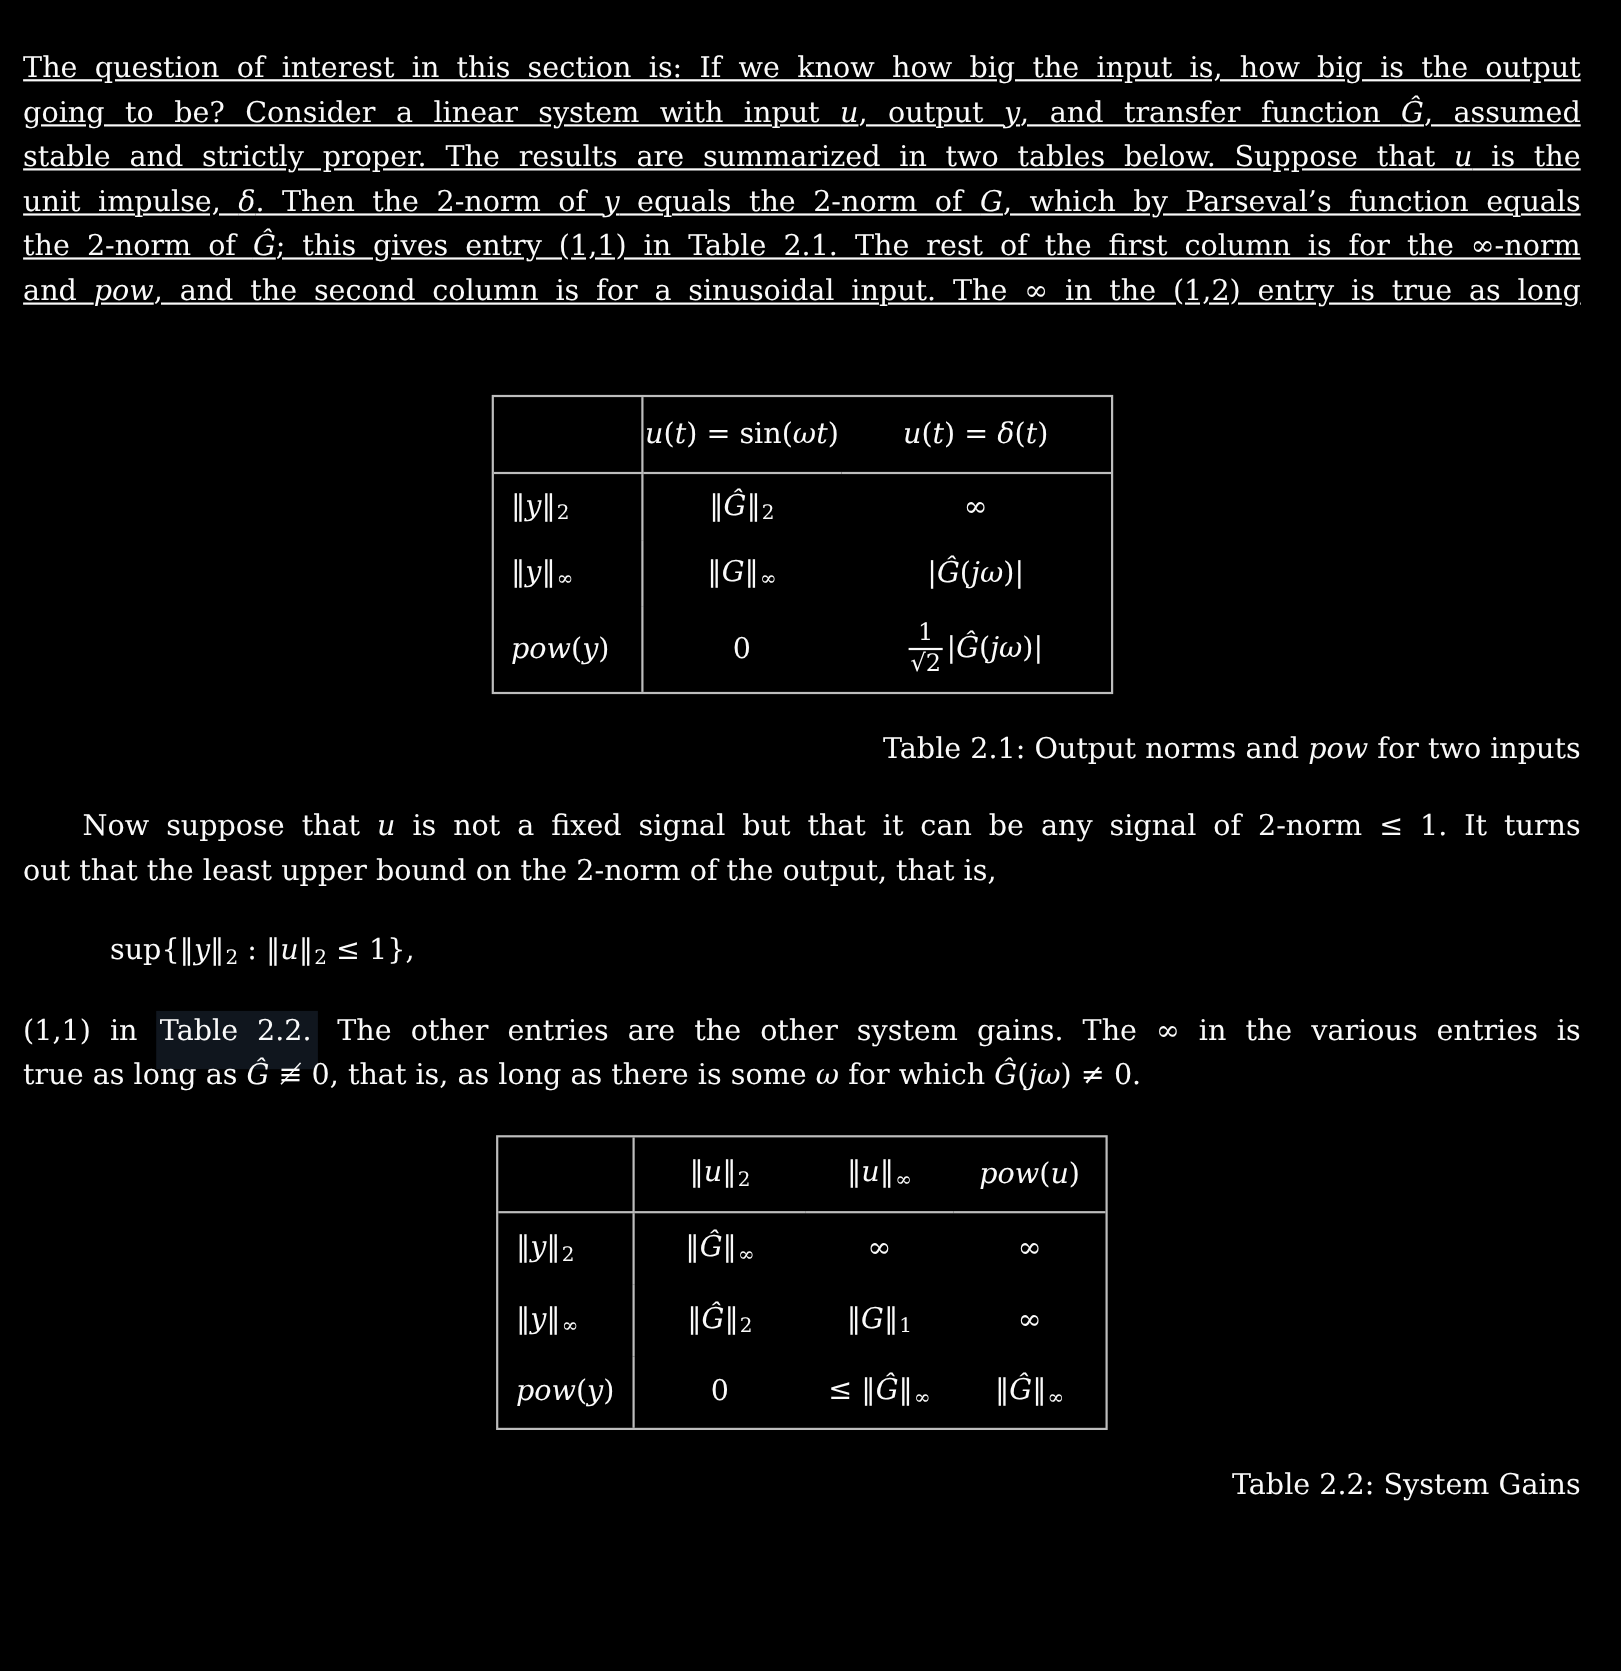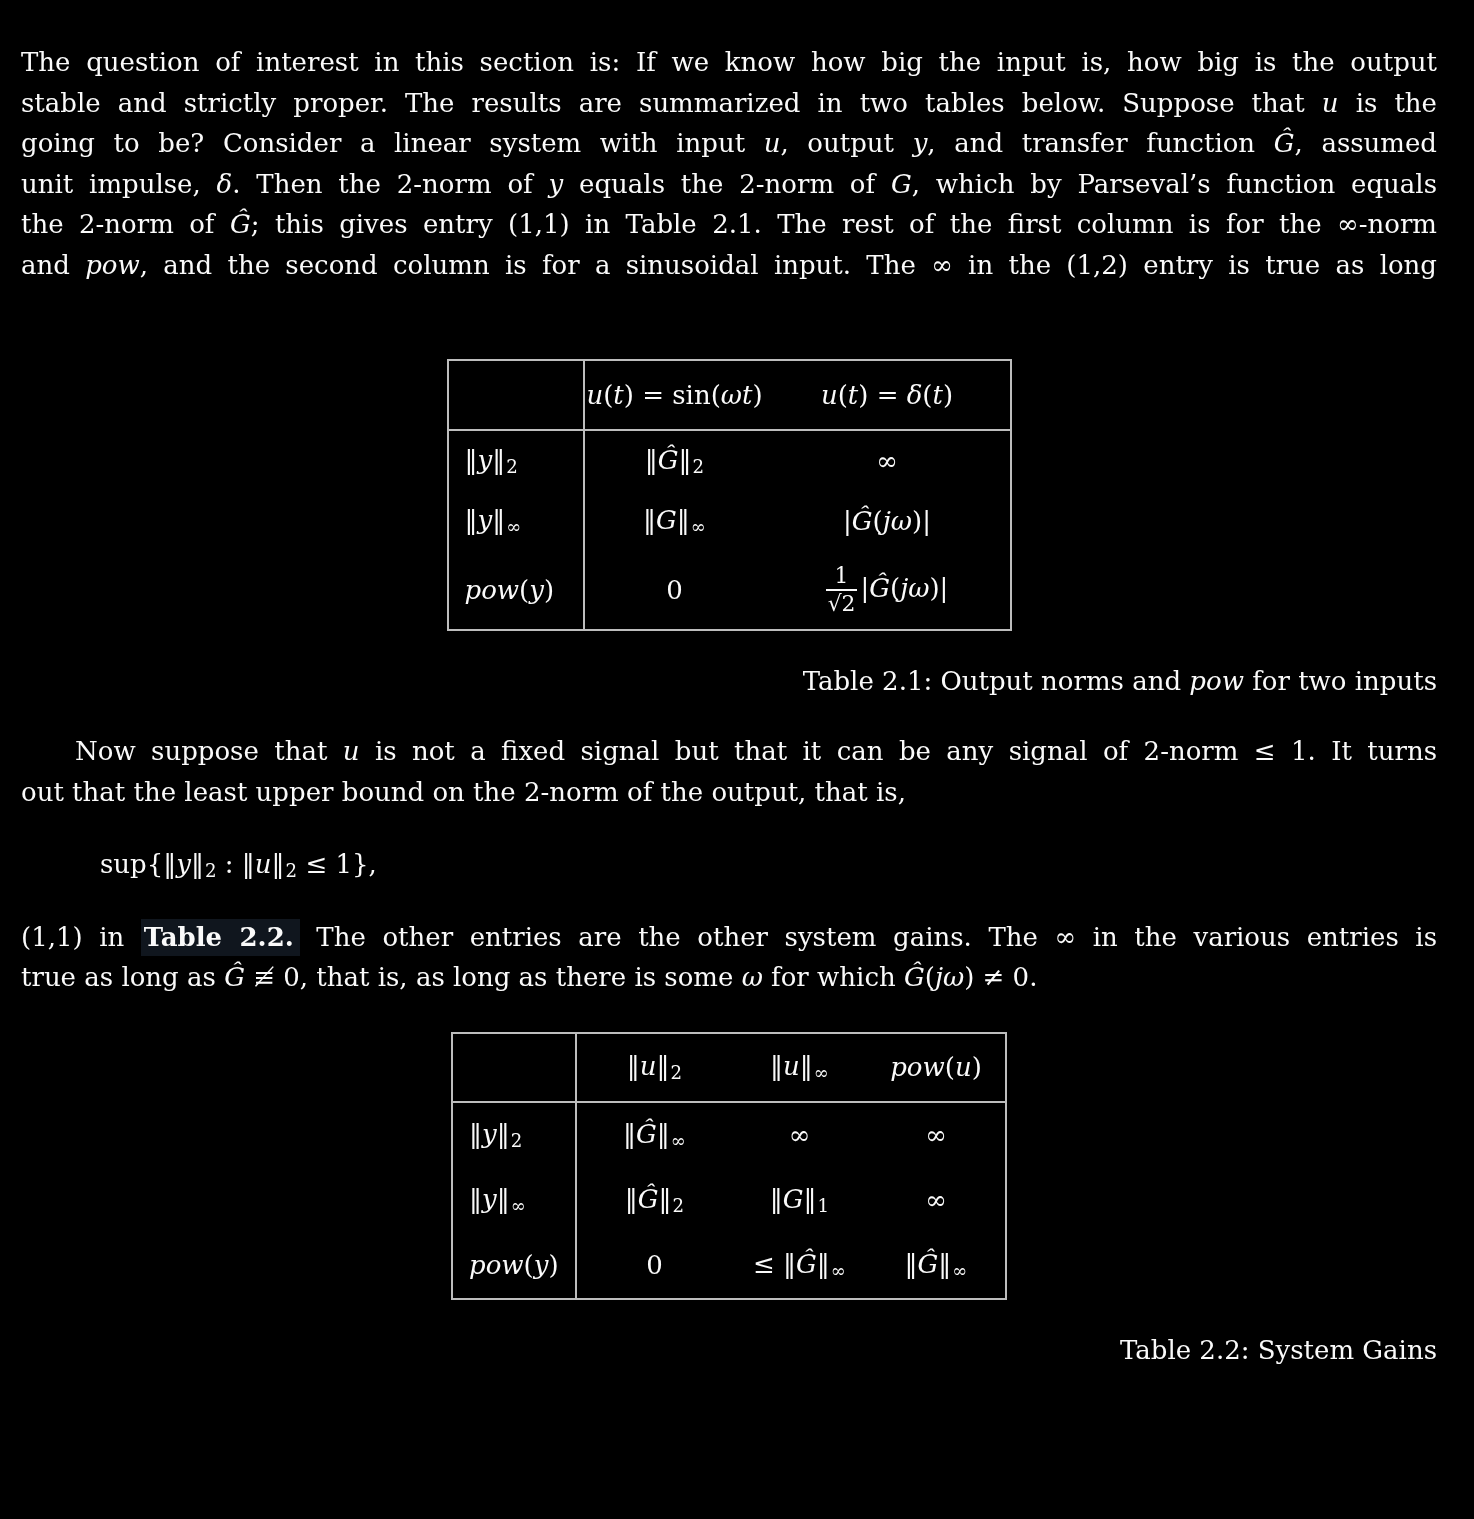--- a/index.html
+++ b/index.html
@@ -14,36 +14,36 @@
     font-size:26px;
   }
   .page{width:1416px;margin-left:21px;padding-top:12px;padding-bottom:19px;}
 
   
   h1.heading{margin:0;font-size:44px;font-weight:bold;line-height:1.1;letter-spacing:0.5px;}
   h1.heading .secnum{margin-right:1.0em;}
 
   
   .para{margin:0;}
-  .p1{margin-top:30px;}
+  .p1{margin-top:30px;text-decoration:underline;}
   .p2{margin-top:30px;}
   .p3{margin-top:24px;}
   .line{
     line-height:40.5px;
     text-align:justify;
     text-align-last:justify;
   }
   .line.last{text-align-last:left;}
   .line.indent{text-indent:54px;}
 
   
   .sg-r{}
   .sg-i{font-style:italic;}
   .sg-s{font-size:0.70em;vertical-align:-0.20em;font-style:normal;padding-left:1px;}
-  .sg-h{background:var(--hl);padding:3px 6px 4px 3px;font-weight:bold;}
+  .sg-h{background:var(--hl);padding:3px 6px 20px 3px;}
 
   
   .dispmath{margin-top:30px;margin-left:79px;line-height:45px;}
 
   
   .mtable{
     display:grid;
     width:-moz-fit-content;width:fit-content;
     margin-left:auto;margin-right:auto;
     border:2px solid var(--border);
@@ -66,22 +66,22 @@
   .caption{margin-top:30px;text-align:right;line-height:40px;}
 </style>
 </head>
 <body>
 
 <div class="page">
 
 
   <div class="para p1">
     <div class="line"><span class="rich"><span class="sg-r">The question of interest in this section is: If we know how big the input is, how big is the output</span></span></div>
+    <div class="line"><span class="rich"><span class="sg-r">going to be? Consider a linear system with input </span><span class="sg-i">u</span><span class="sg-r">, output </span><span class="sg-i">y</span><span class="sg-r">, and transfer function </span><span class="sg-i">Ĝ</span><span class="sg-r">, assumed</span></span></div>
     <div class="line"><span class="rich"><span class="sg-r">stable and strictly proper. The results are summarized in two tables below. Suppose that </span><span class="sg-i">u</span><span class="sg-r"> is the</span></span></div>
-    <div class="line"><span class="rich"><span class="sg-r">going to be? Consider a linear system with input </span><span class="sg-i">u</span><span class="sg-r">, output </span><span class="sg-i">y</span><span class="sg-r">, and transfer function </span><span class="sg-i">Ĝ</span><span class="sg-r">, assumed</span></span></div>
     <div class="line"><span class="rich"><span class="sg-r">unit impulse, </span><span class="sg-i">δ</span><span class="sg-r">. Then the 2-norm of </span><span class="sg-i">y</span><span class="sg-r"> equals the 2-norm of </span><span class="sg-i">G</span><span class="sg-r">, which by Parseval’s function equals</span></span></div>
     <div class="line"><span class="rich"><span class="sg-r">the 2-norm of </span><span class="sg-i">Ĝ</span><span class="sg-r">; this gives entry (1,1) in Table 2.1. The rest of the first column is for the ∞-norm</span></span></div>
     <div class="line"><span class="rich"><span class="sg-r">and </span><span class="sg-i">pow</span><span class="sg-r">, and the second column is for a sinusoidal input. The ∞ in the (1,2) entry is true as long</span></span></div>
   </div>
 
   <div class="mtable t1">
     <div class="cell corner bR bB"></div>
     <div class="cell head bB">
         <span class="rich"><span class="sg-i">u</span><span class="sg-r">(</span><span class="sg-i">t</span><span class="sg-r">) = sin(</span><span class="sg-i">ωt</span><span class="sg-r">)</span></span>
       </div>

